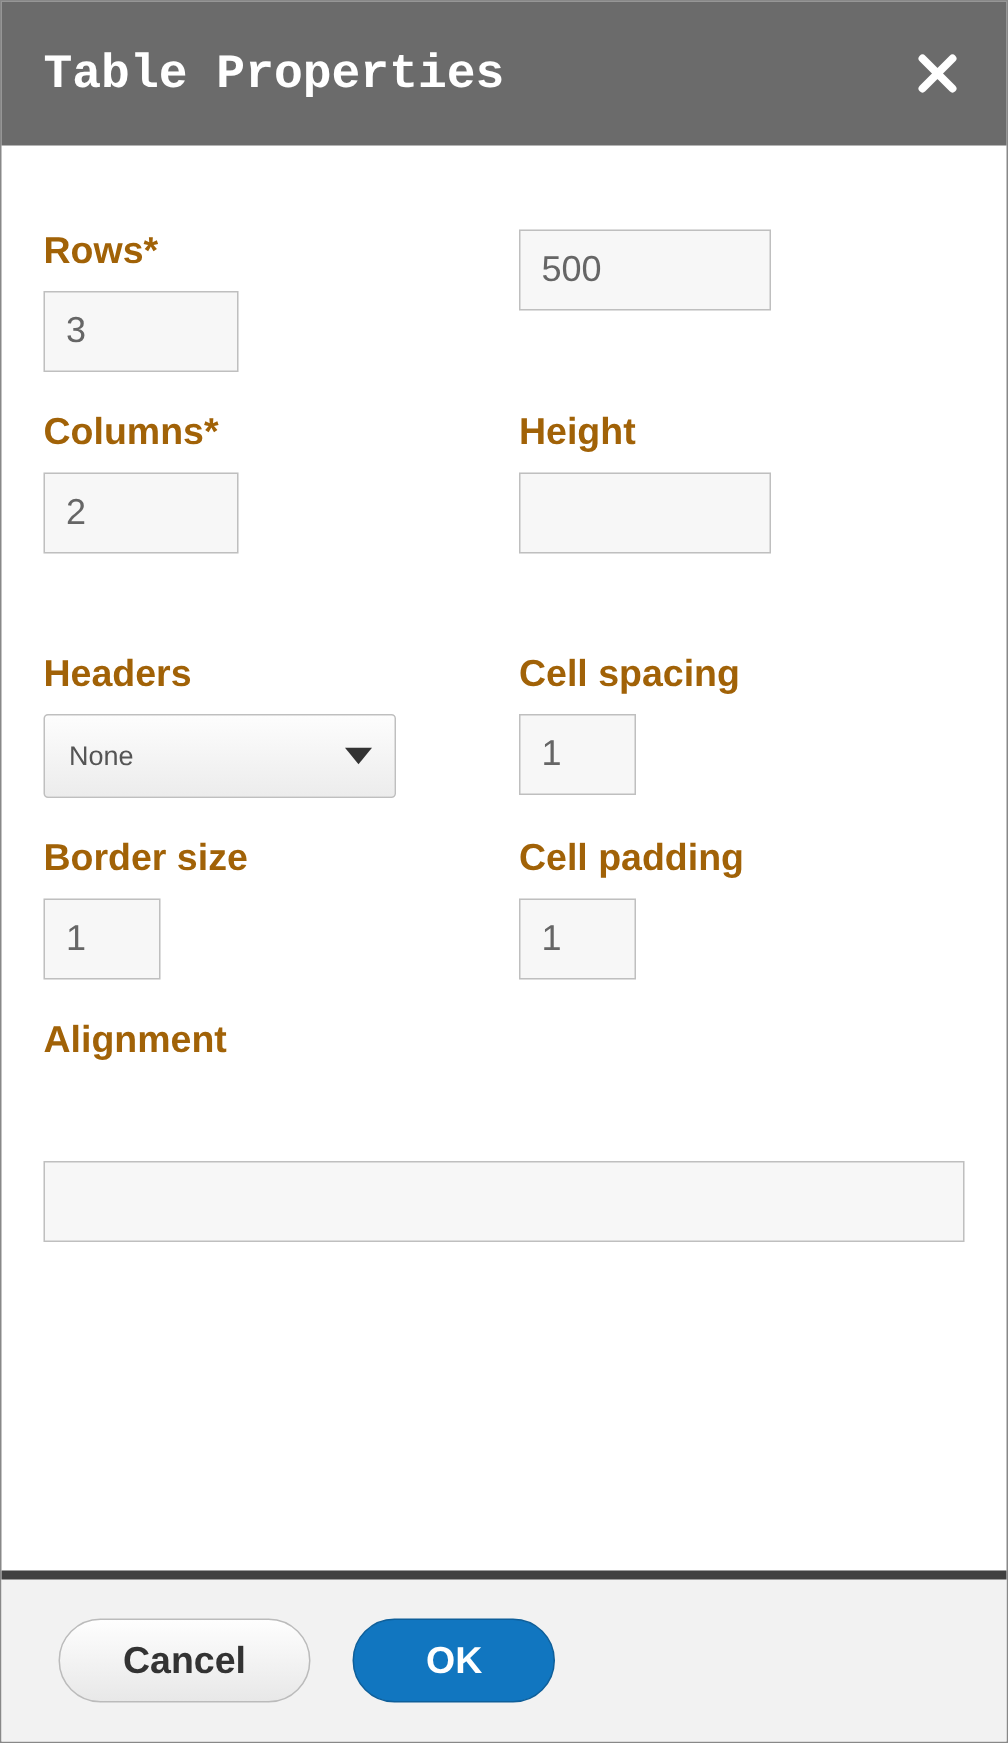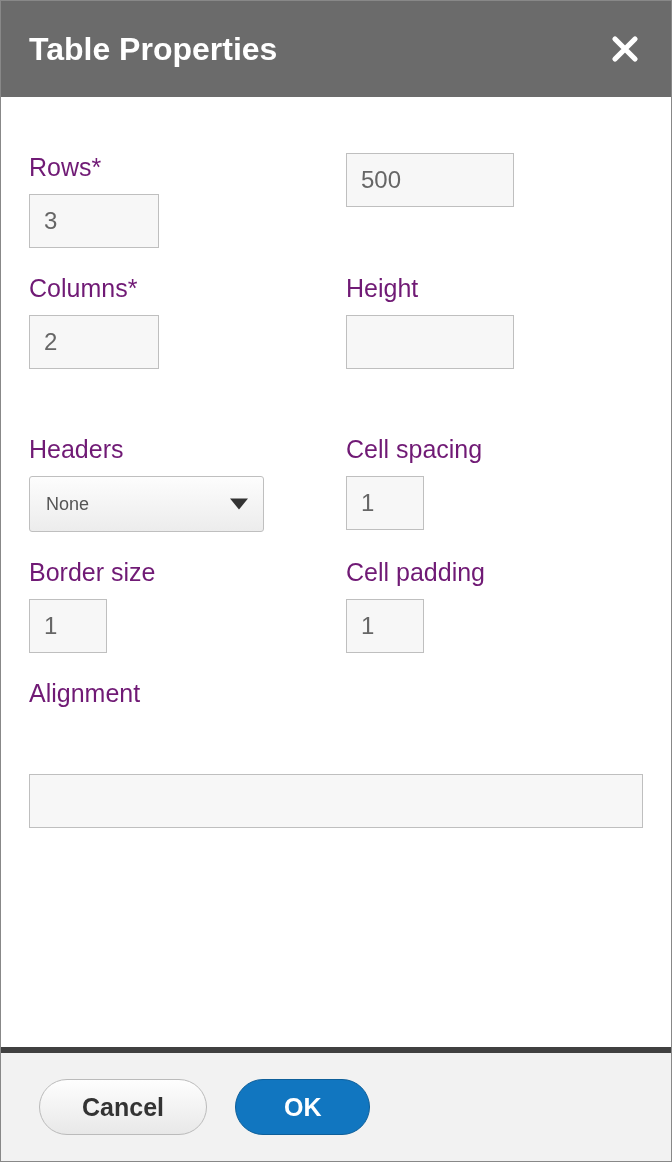--- a/index.html
+++ b/index.html
@@ -19,20 +19,21 @@
     background: #fff;
   }
   .titlebar {
     background: #6b6b6b;
     color: #fff;
     height: 96px;
     display: flex;
     align-items: center;
     justify-content: space-between;
     padding: 0 28px;
+    font-family: Liberation Mono, monospace;
   }
   .titlebar h1 {
     font-size: 32px;
     font-weight: 700;
   }
   .close-btn {
     width: 36px;
     height: 36px;
     cursor: pointer;
     display: flex;
@@ -56,22 +57,22 @@
     padding-right: 20px;
   }
   .col:last-child { padding-right: 0; }
 
   .field {
     margin-bottom: 26px;
   }
   .field label {
     display: block;
     font-size: 25px;
-    font-weight: 400;
-    color: #701a75;
+    font-weight: 700;
+    color: #a16207;
     margin-bottom: 12px;
   }
   .input-text {
     height: 54px;
     border: 1px solid #bfbfbf;
     background: #f7f7f7;
     font-size: 24px;
     color: #666;
     padding: 0 14px;
     outline: none;

